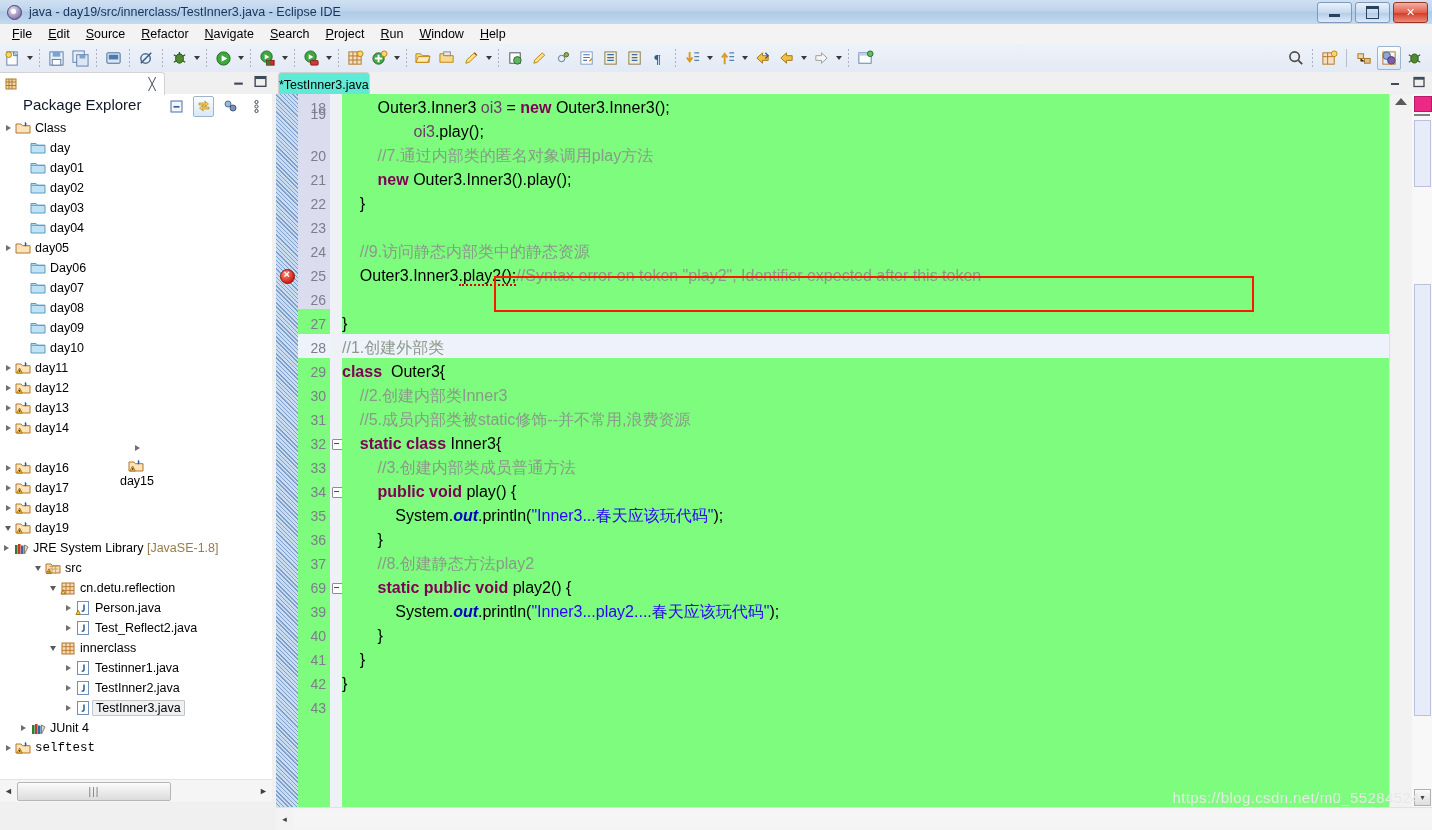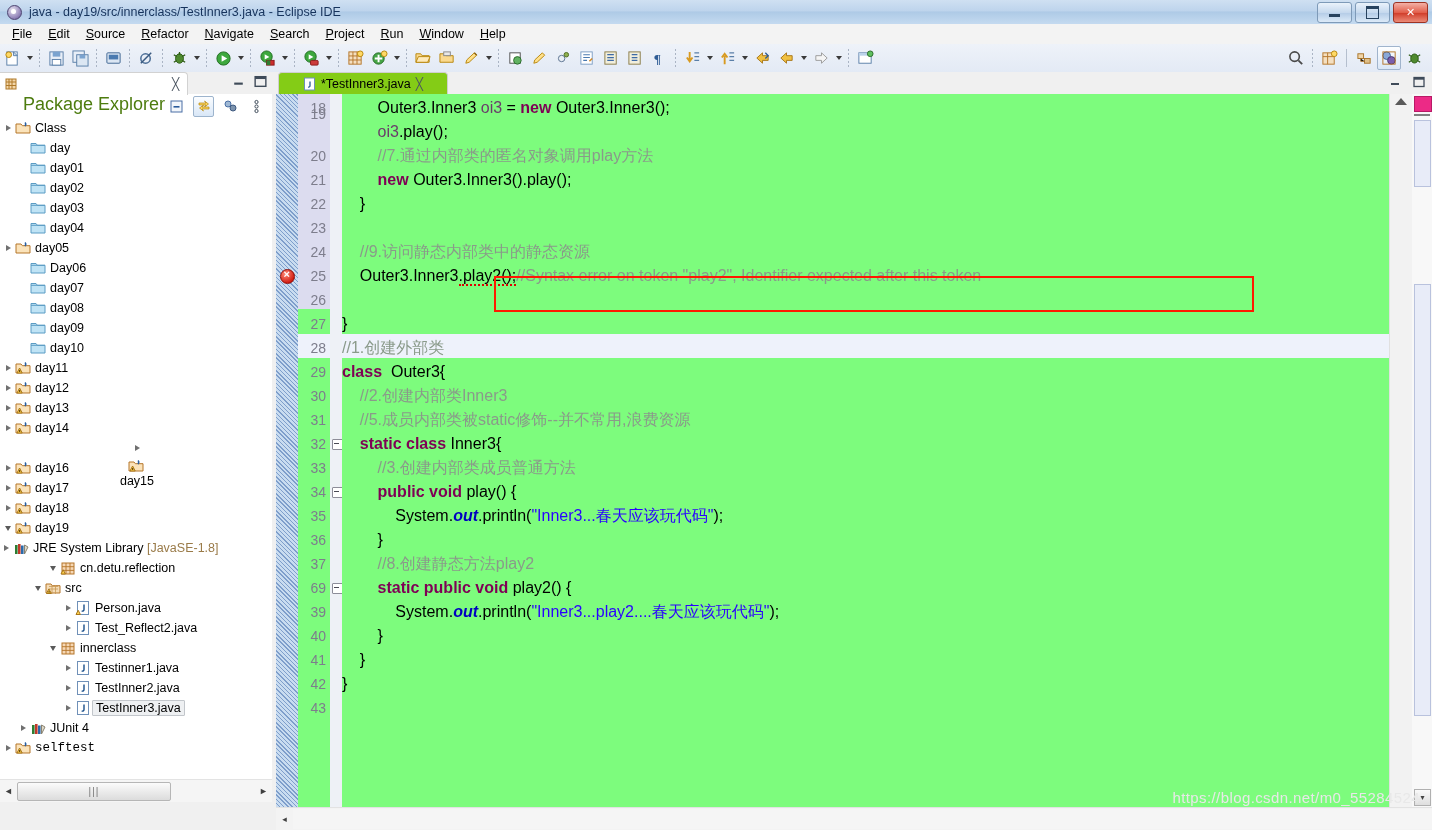--- a/index.html
+++ b/index.html
@@ -69,21 +69,21 @@
     background:#ffffff;
   }
   .pe-tabrow{position:relative;height:22px;background:#f0f0f0;}
   .pe-tab{
     position:absolute;left:0;top:0;height:22px;padding:0 8px 0 4px;
     background:#ffffff;
     border-top:1px solid #d2d2d2;border-right:1px solid #d2d2d2;
     display:flex;align-items:center;gap:5px;
     border-top-right-radius:4px;
   }
-  .pe-tab .lbl{font-size:18px;color:#4d7c0f;margin-top:40px;}
+  .pe-tab .lbl{font-size:15px;color:#0f172a;margin-top:40px;}
   .pe-tab .closex{font-size:12px;color:#4a5460;margin-left:2px;cursor:pointer;}
   .pe-viewbtns{position:absolute;right:4px;top:2px;display:flex;align-items:center;gap:7px;}
   .pe-vb{width:15px;height:15px;cursor:pointer;}
   .pe-toolrow{
     height:24px;background:#ffffff;display:flex;align-items:center;
     justify-content:flex-end;padding-right:6px;gap:7px;
     border-bottom:1px solid #e8e8e8;
   }
   .pe-tb{width:19px;height:19px;display:flex;align-items:center;justify-content:center;cursor:pointer;}
   .pe-tb.on{border:1px solid #9db4cd;border-radius:2px;background:linear-gradient(to bottom,#fbfdff,#d9e7f7);}
@@ -108,24 +108,24 @@
     border:1px solid #b6b6b6;border-radius:2px;cursor:pointer;
     display:flex;align-items:center;justify-content:center;color:#777;font-size:10px;letter-spacing:1px;
   }
 
   .vsplit{position:absolute;left:272px;top:72px;width:4px;height:758px;background:#f0f0f0;}
 
   
   .ed{position:absolute;left:276px;top:72px;width:1156px;height:758px;background:#f5f5f5;}
   .ed-tabrow{position:relative;height:22px;background:#f0f0f0;}
   .ed-tab{
-    position:absolute;left:2px;top:0;height:22px;padding:0 24px;
-    background:#84cc16;border-top:1px solid #cfcfcf;border-left:1px solid #cfcfcf;border-right:1px solid #cfcfcf;
+    position:absolute;left:2px;top:0;height:22px;padding:0 0;
+    background:#5eead4;border-top:1px solid #cfcfcf;border-left:1px solid #cfcfcf;border-right:1px solid #cfcfcf;
     border-top-left-radius:4px;border-top-right-radius:4px;
-    display:flex;align-items:center;gap:5px;
+    display:flex;align-items:center;gap:5px;flex-direction:column;
   }
   .ed-tab .lbl{font-size:12.5px;color:#000;}
   .ed-tab .closex{font-size:12px;color:#4a5460;cursor:pointer;}
   .ed-minmax{position:absolute;right:6px;top:3px;display:flex;gap:10px;align-items:center;}
 
   .ed-body{position:absolute;left:0;top:22px;width:1156px;height:714px;background:#7dfc7d;overflow:hidden;}
   .ed-marker{position:absolute;left:0;top:0;width:22px;height:714px;
     background:repeating-linear-gradient(45deg,#7e9ecb 0 1px,#c9dcf0 1px 3px);}
   .ed-gutter{position:absolute;left:22px;top:0;width:32px;height:714px;background:#7dfc7d;}
   .ed-gutter-top{position:absolute;left:0;top:0;width:32px;height:215px;background:#dcdcef;}
@@ -715,42 +715,42 @@
           <div class="ti">
             <svg width="16" height="16" viewBox="0 0 16 16">
               <rect x="2" y="5" width="2.6" height="9" fill="#2e7d32"></rect>
               <rect x="5" y="4" width="2.6" height="10" fill="#c0392b"></rect>
               <rect x="8" y="5.5" width="2.6" height="8.5" fill="#2b6aa8"></rect>
               <path d="M11.5 5l3.5 2-3.5 7z" fill="#ded9c8" stroke="#8a8270"></path>
             </svg>
           </div>
           <div class="tl">JRE System Library <span class="dim">[JavaSE-1.8]</span></div>
         </div>
-        <div class="trow" style="padding-left: 47px;">
-          <div class="arr open"></div>
-          <div class="ti">
-            <svg width="16" height="16" viewBox="0 0 16 16">
-              <rect x="2" y="3" width="12" height="11" fill="#f6d8b6" stroke="#b5762a"></rect>
-              <path d="M6 3v11M10 3v11M2 6.7h12M2 10.4h12" stroke="#b5762a" stroke-width=".9"></path>
-              <path d="M1 14l2.2-4.2L5.4 14z" fill="#ffd24d" stroke="#a8761a"></path>
-            </svg>
-          </div>
-          <div class="tl">cn.detu.reflection</div>
-        </div>
         <div class="trow" style="padding-left: 32px;">
           <div class="arr open"></div>
           <div class="ti">
             <svg width="16" height="16" viewBox="0 0 16 16">
               <path d="M1 13V4h5l1.4 1.7H15V13z" fill="#f5ddb8" stroke="#b5762a"></path>
               <path d="M4 6.5h9M4 9h9M7 5v9M10.5 5v9" stroke="#c99a55" stroke-width=".8"></path>
               <path d="M1.5 13.5l2.4-4.6 2.4 4.6z" fill="#ffd24d" stroke="#a8761a"></path>
               <rect x="3.6" y="11" width="0.9" height="1.8" fill="#4a3000"></rect>
             </svg>
           </div>
           <div class="tl">src</div>
+        </div>
+        <div class="trow" style="padding-left: 47px;">
+          <div class="arr open"></div>
+          <div class="ti">
+            <svg width="16" height="16" viewBox="0 0 16 16">
+              <rect x="2" y="3" width="12" height="11" fill="#f6d8b6" stroke="#b5762a"></rect>
+              <path d="M6 3v11M10 3v11M2 6.7h12M2 10.4h12" stroke="#b5762a" stroke-width=".9"></path>
+              <path d="M1 14l2.2-4.2L5.4 14z" fill="#ffd24d" stroke="#a8761a"></path>
+            </svg>
+          </div>
+          <div class="tl">cn.detu.reflection</div>
         </div>
         <div class="trow" style="padding-left: 62px;">
           <div class="arr closed"></div>
           <div class="ti">
             <svg width="16" height="16" viewBox="0 0 16 16">
               <rect x="2.5" y="1.5" width="11" height="13" fill="#fff" stroke="#6f90b8"></rect>
               <path d="M9 4.5v5c0 1.3-1 1.9-2.3 1.5" stroke="#1a4f8a" stroke-width="1.4" fill="none"></path>
               <path d="M1 14.5l2.2-4.2 2.2 4.2z" fill="#ffd24d" stroke="#a8761a"></path>
             </svg>
           </div>
@@ -899,21 +899,21 @@
       </div>
       <div class="ed-fold" id="foldruler">
           <div class="foldmark" style="top: 345px;"></div>
           <div class="foldmark" style="top: 393px;"></div>
           <div class="foldmark" style="top: 489px;"></div>
         </div>
       <div class="ed-code">
         <div class="ln27bg"></div>
         <div id="codelines">
             <div class="cline" style="top: 2px;"><span class="">        </span><span class="">Outer3.Inner3 </span><span class="lv">oi3</span><span class=""> = </span><span class="k">new</span><span class=""> Outer3.Inner3();</span></div>
-            <div class="cline" style="top: 26px;"><span class="">        </span><span class="lv">oi3</span><span class="">.play();</span></div>
+            <div class="cline" style="top: 26px; margin-left: 36px;"><span class="">        </span><span class="lv">oi3</span><span class="">.play();</span></div>
             <div class="cline" style="top: 50px;"><span class="cmg">        //7.通过内部类的匿名对象调用play方法</span></div>
             <div class="cline" style="top: 74px;"><span class="">        </span><span class="k">new</span><span class=""> Outer3.Inner3().play();</span></div>
             <div class="cline" style="top: 98px;"><span class="">    }</span></div>
             <div class="cline" style="top: 122px;"></div>
             <div class="cline" style="top: 146px;"><span class="cmg">    //9.访问静态内部类中的静态资源</span></div>
             <div class="cline" style="top: 170px;"><span class="">    Outer3.Inner3</span><span class="squiggle">.play2();</span><span class="cmg">//Syntax error on token "play2", Identifier expected after this token</span></div>
             <div class="cline" style="top: 194px;"></div>
             <div class="cline" style="top: 218px;"><span class="">}</span></div>
             <div class="cline" style="top: 242px;"><span class="cmg">//1.创建外部类</span></div>
             <div class="cline" style="top: 266px;"><span class="k">class</span><span class="">  Outer3{</span></div>

